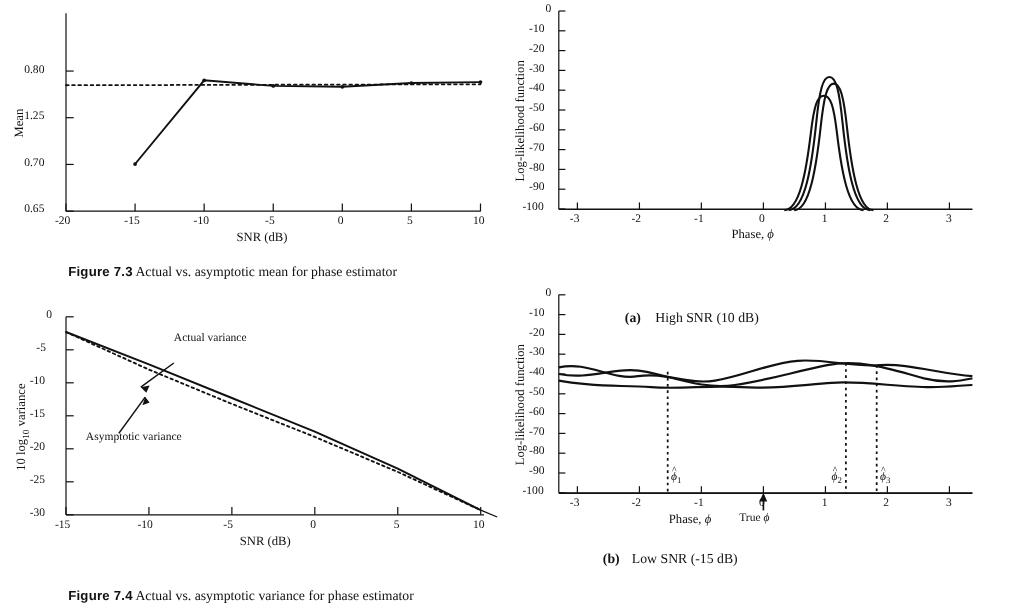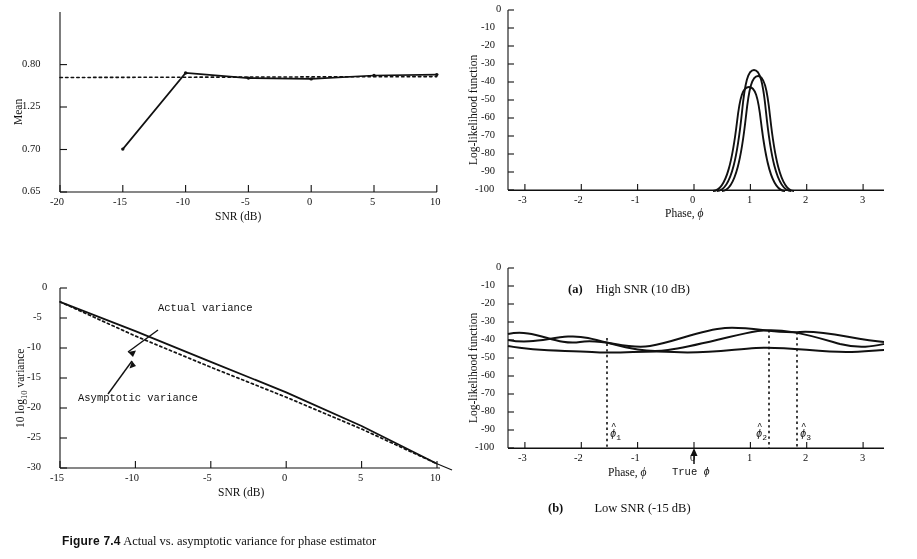--- a/index.html
+++ b/index.html
@@ -41,21 +41,21 @@
     position:absolute;
     font-family:"Liberation Serif", serif;
     font-size:11.5px;
     color:#111;
     white-space:nowrap;
     transform-origin:0 0;
     transform:rotate(-90deg);
   }
   .annot{
     position:absolute;
-    font-family:Liberation Mono, monospace;
+    font-family:Liberation Serif, serif;
     font-size:10.5px;
     color:#111;
     white-space:nowrap;
   }
   svg{display:block;overflow:visible;}
   .subcap{
     position:absolute;
     font-family:"Liberation Serif", serif;
     font-size:12.5px;
     white-space:nowrap;
@@ -117,20 +117,24 @@
     <div class="ticklabel" style="left:176px;top:196px;">-10</div>
     <div class="ticklabel" style="left:241px;top:196px;">-5</div>
     <div class="ticklabel" style="left:307px;top:196px;">0</div>
     <div class="ticklabel" style="left:370px;top:196px;">5</div>
     <div class="ticklabel" style="left:430px;top:196px;">10</div>
 
     <div class="axistitle" style="left:215px;top:210px;">SNR (dB)</div>
     <div class="vlabel" style="left:12px;top:125px;">Mean</div>
   </div>
 
+  <div class="caption" style="left:62px;top:240px;">
+    <b class="cap-label">Figure 7.3</b>
+    <span>Actual vs. asymptotic mean for phase estimator</span>
+  </div>
 
   <div class="fig" style="left:0px;top:268px;width:460px;height:240px;">
     <svg width="460" height="240">
 
       <g stroke="#111" stroke-width="1.1" fill="none">
         <line x1="60" y1="20" x2="60" y2="200"></line>
         <line x1="60" y1="200" x2="440" y2="200"></line>
       </g>
       <g stroke="#111" stroke-width="1.1">
         <line x1="60" y1="20" x2="67" y2="20"></line>
@@ -351,17 +355,17 @@
     </div>
 
     <div class="axistitle" style="left:148px;top:208px;">
       <span>Phase, </span><span style="font-style:italic;">ϕ</span>
     </div>
     <div class="vlabel" style="left:7px;top:165px;">Log-likelihood function</div>
   </div>
 
   <div class="subcap" style="left:548px;top:501px;">
     <b class="cap-label">(b)</b>
-    <span style="margin-left:28px;">Low SNR (-15 dB)</span>
+    <span style="margin-left:8px;">Low SNR (-15 dB)</span>
   </div>
 
 
 </div>
 
 </body></html>

